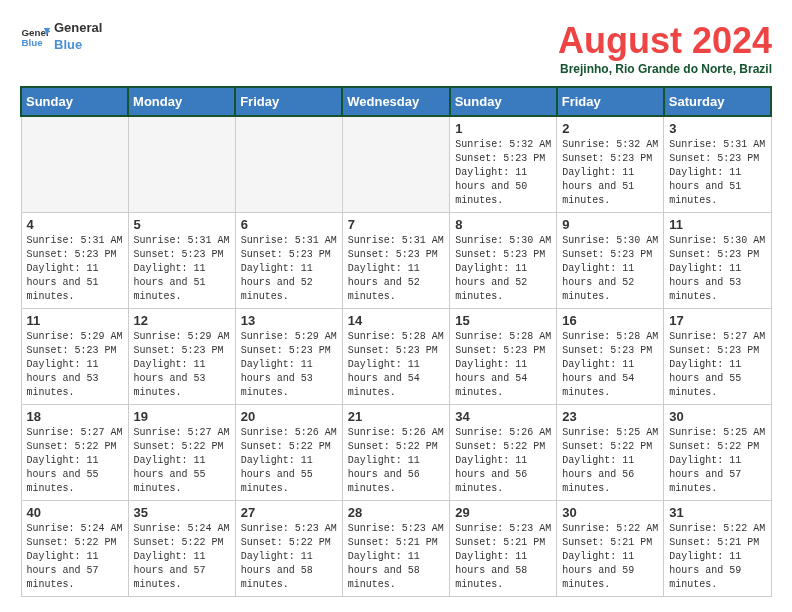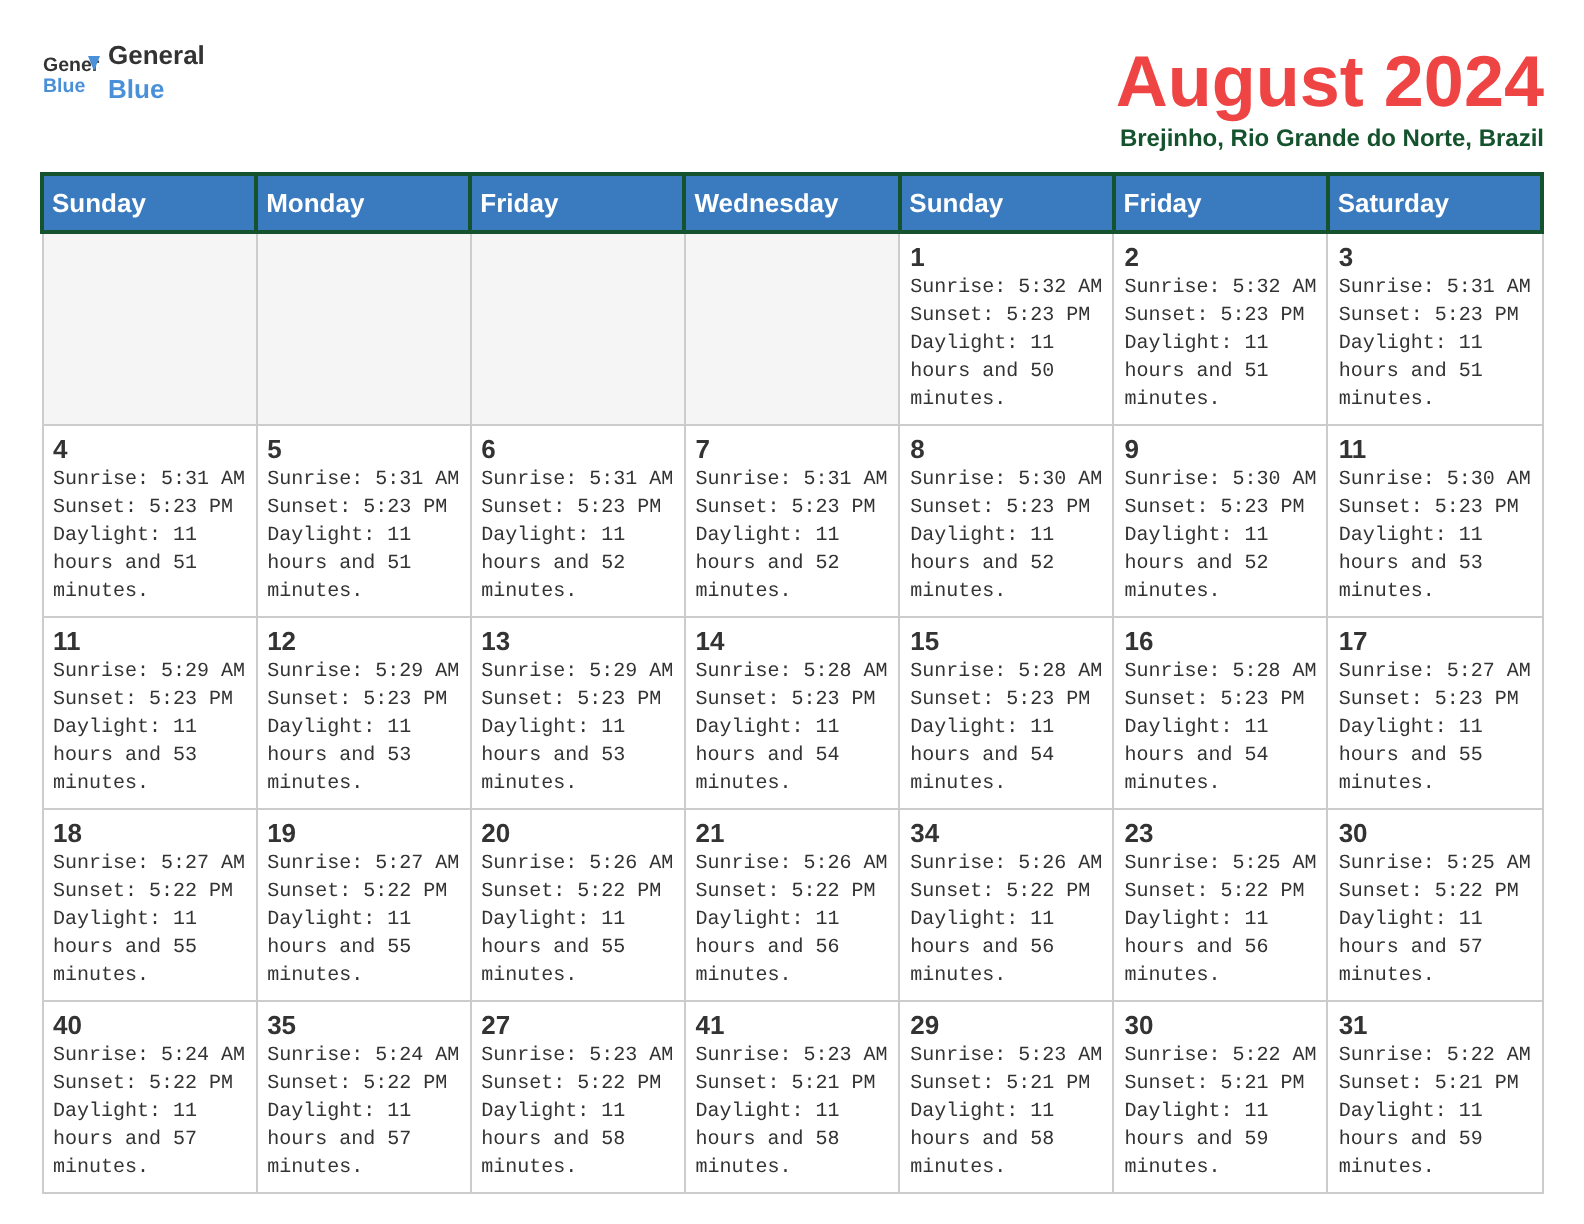--- a/index.html
+++ b/index.html
@@ -282,21 +282,21 @@
 Sunset: 5:22 PM
 Daylight: 11 hours and 57 minutes.</div>
         </td>
         <td>
           <span class="day-num">27</span>
           <div class="day-info" style="white-space: pre-line;">Sunrise: 5:23 AM
 Sunset: 5:22 PM
 Daylight: 11 hours and 58 minutes.</div>
         </td>
         <td>
-          <span class="day-num">41</span>
+          <span class="day-num">28</span>
           <div class="day-info" style="white-space: pre-line;">Sunrise: 5:23 AM
 Sunset: 5:21 PM
 Daylight: 11 hours and 58 minutes.</div>
         </td>
         <td>
           <span class="day-num">29</span>
           <div class="day-info" style="white-space: pre-line;">Sunrise: 5:23 AM
 Sunset: 5:21 PM
 Daylight: 11 hours and 58 minutes.</div>
         </td>

